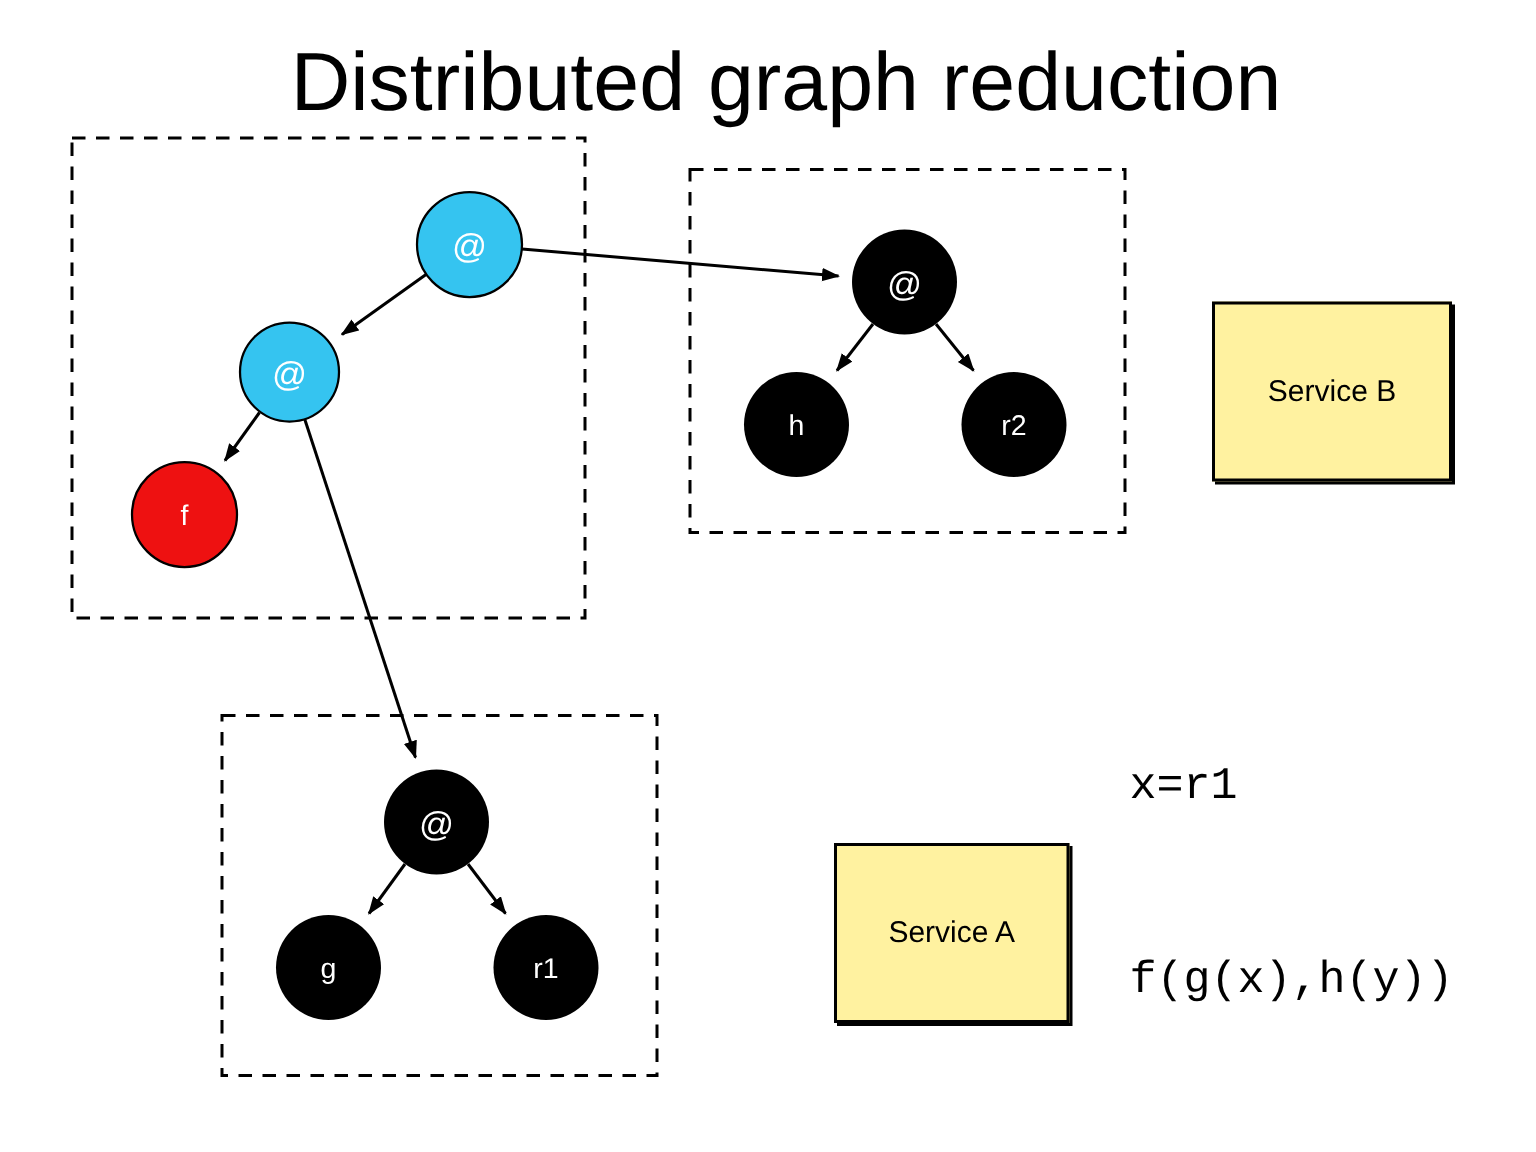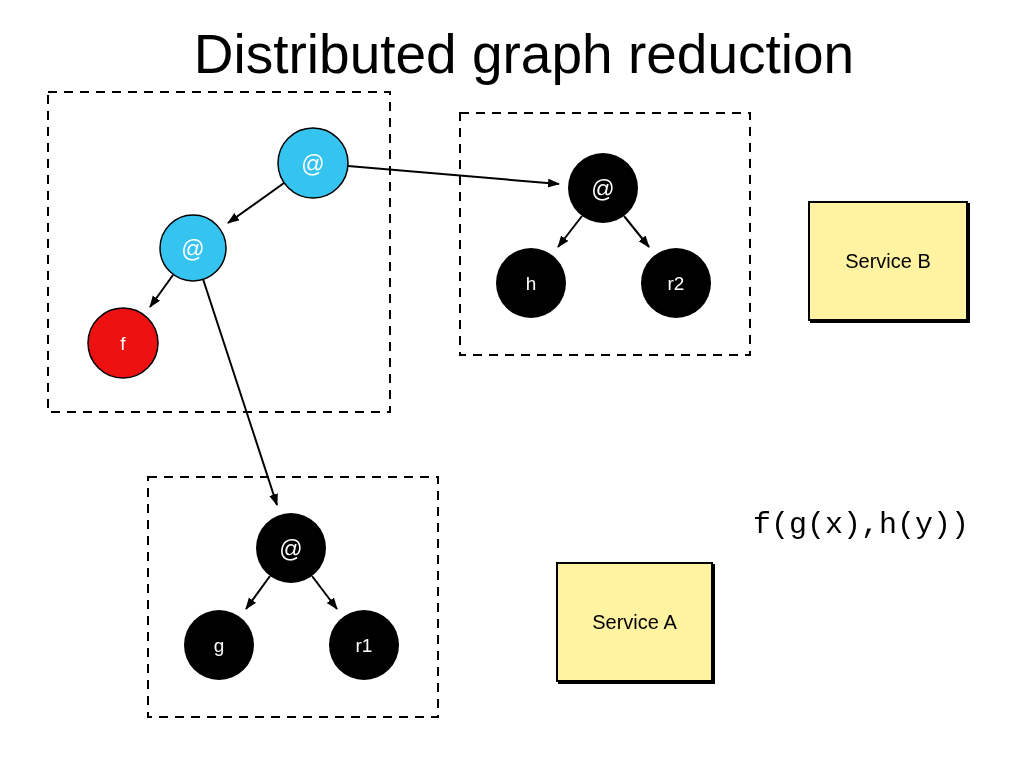--- a/index.html
+++ b/index.html
@@ -151,16 +151,17 @@
   </svg>
 
   <div class="service-box service-a">
     <span>Service A</span>
   </div>
   <div class="service-box service-b">
     <span>Service B</span>
   </div>
 
   <div class="code-block">
+    <div>x=r1</div>
     <div>f(g(x),h(y))</div>
   </div>
 
 </div>
 
 </body></html>

